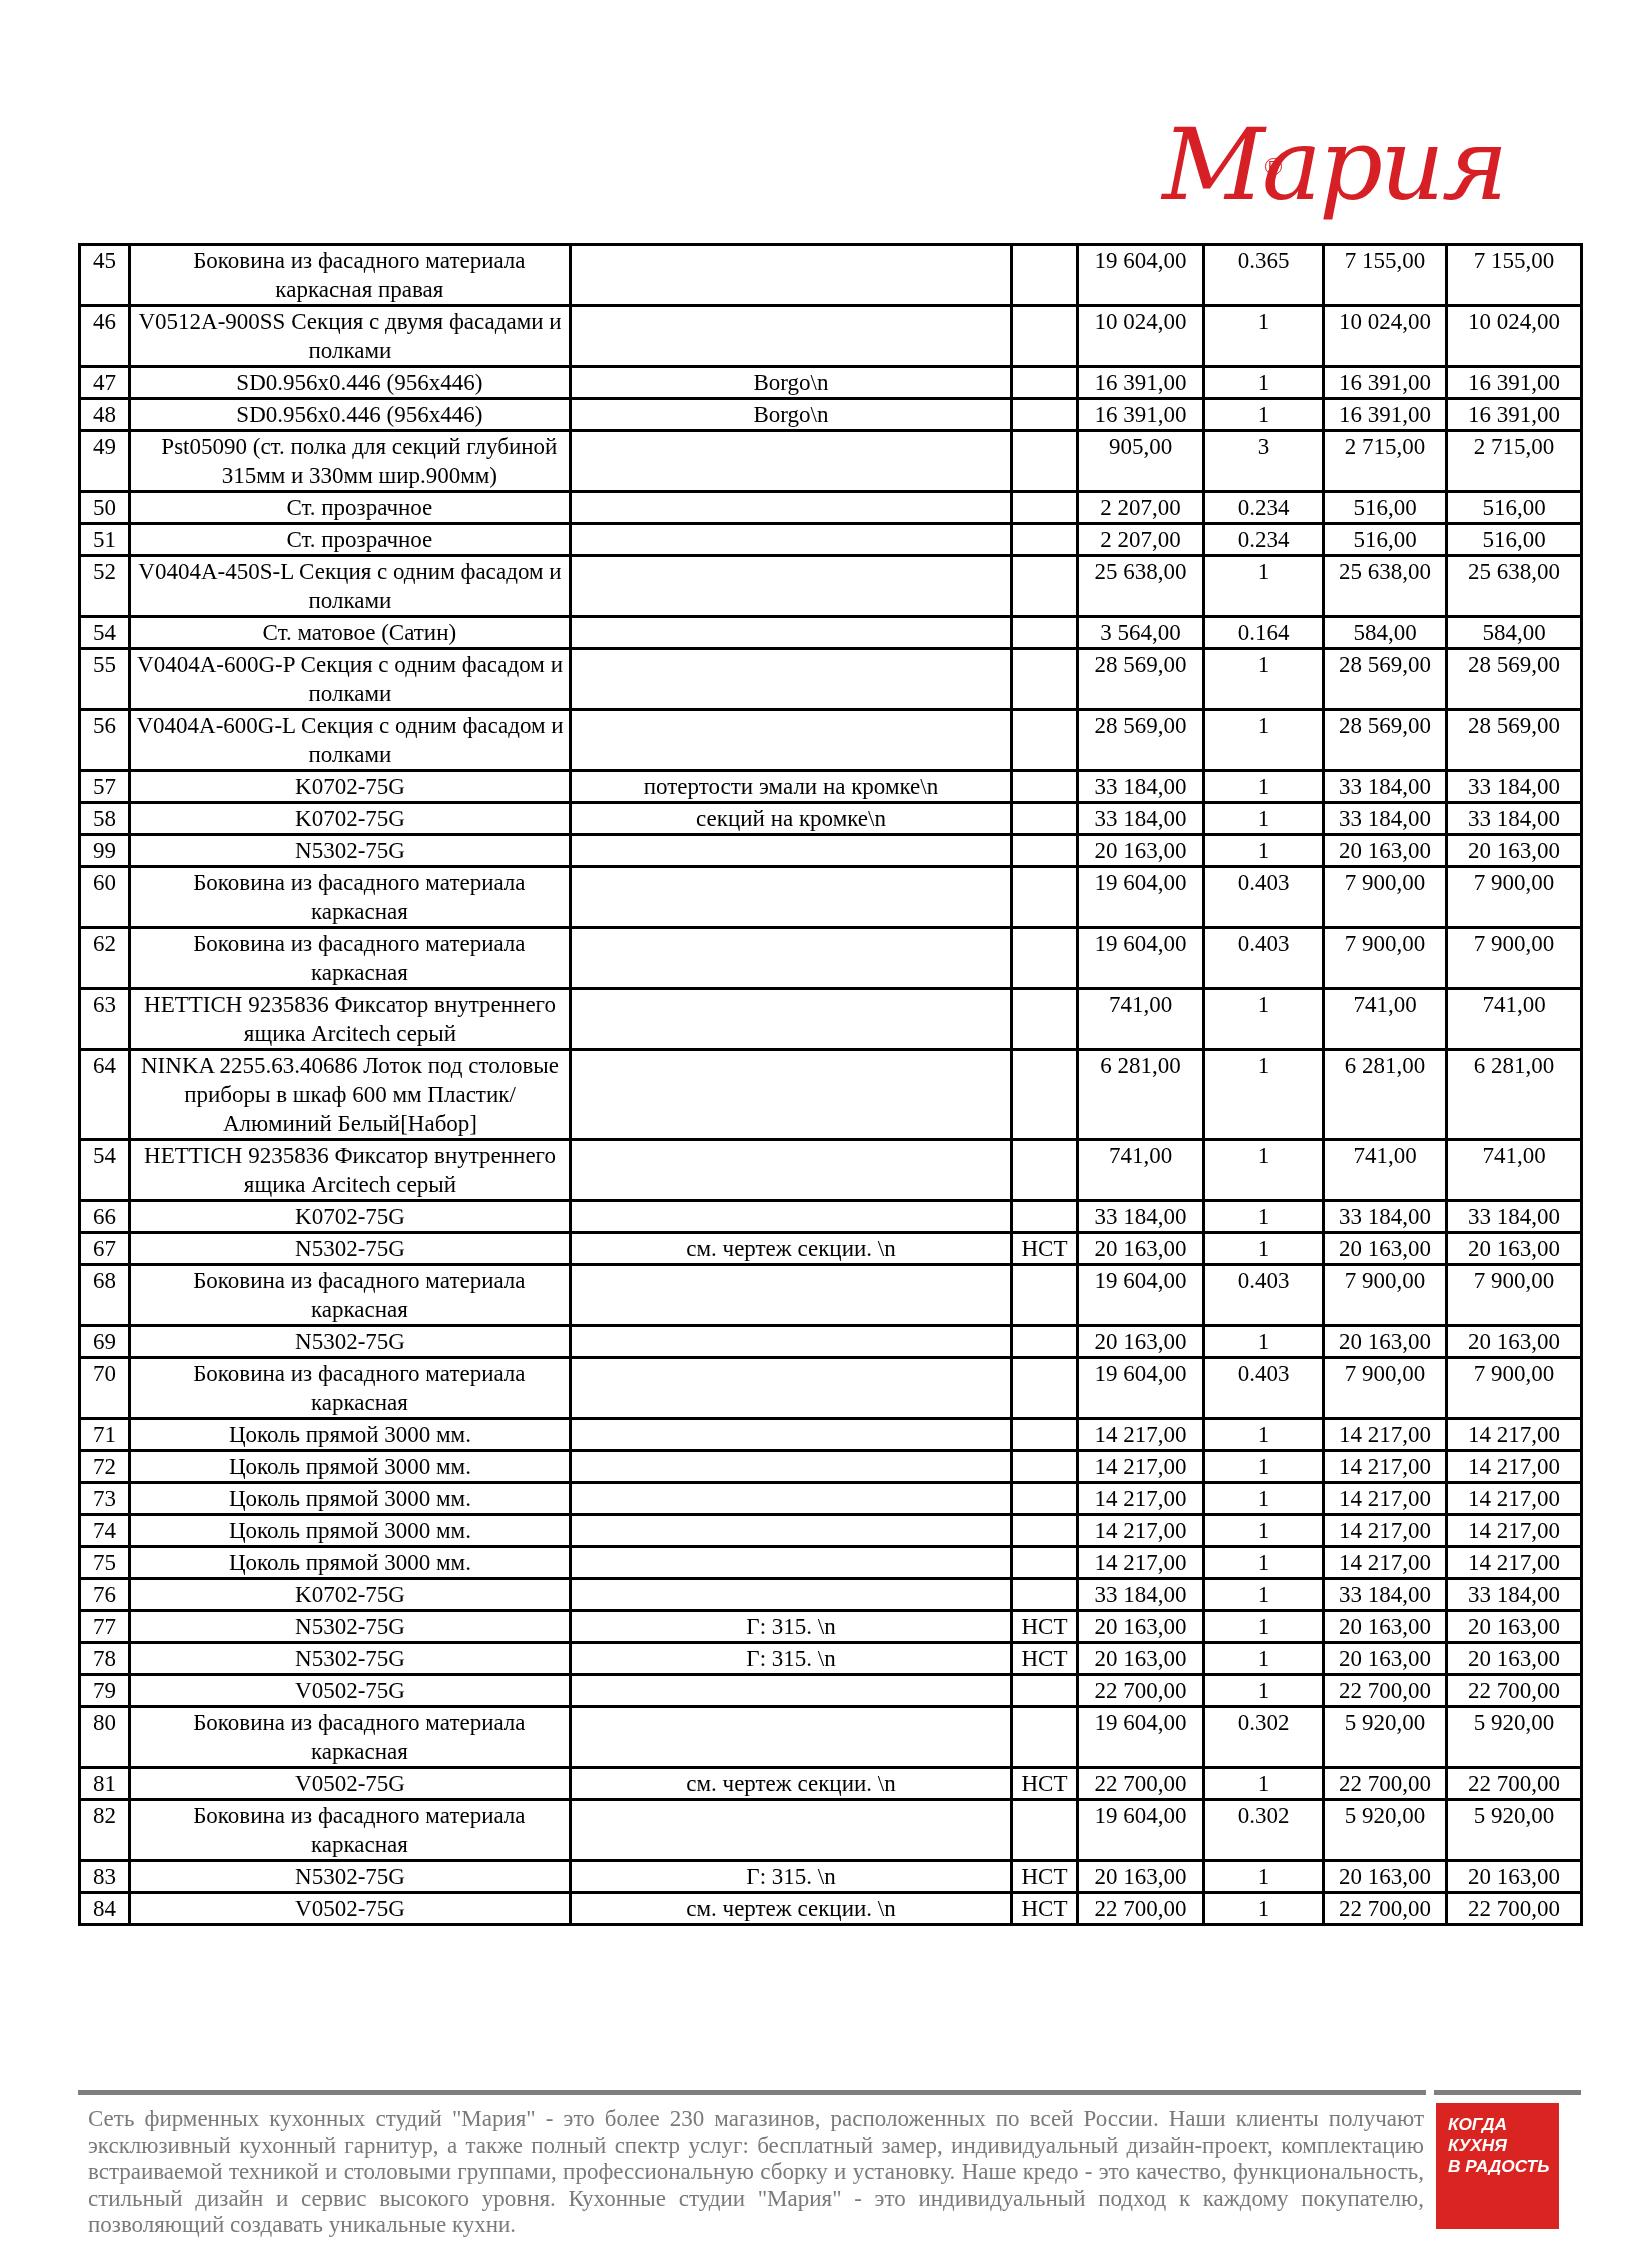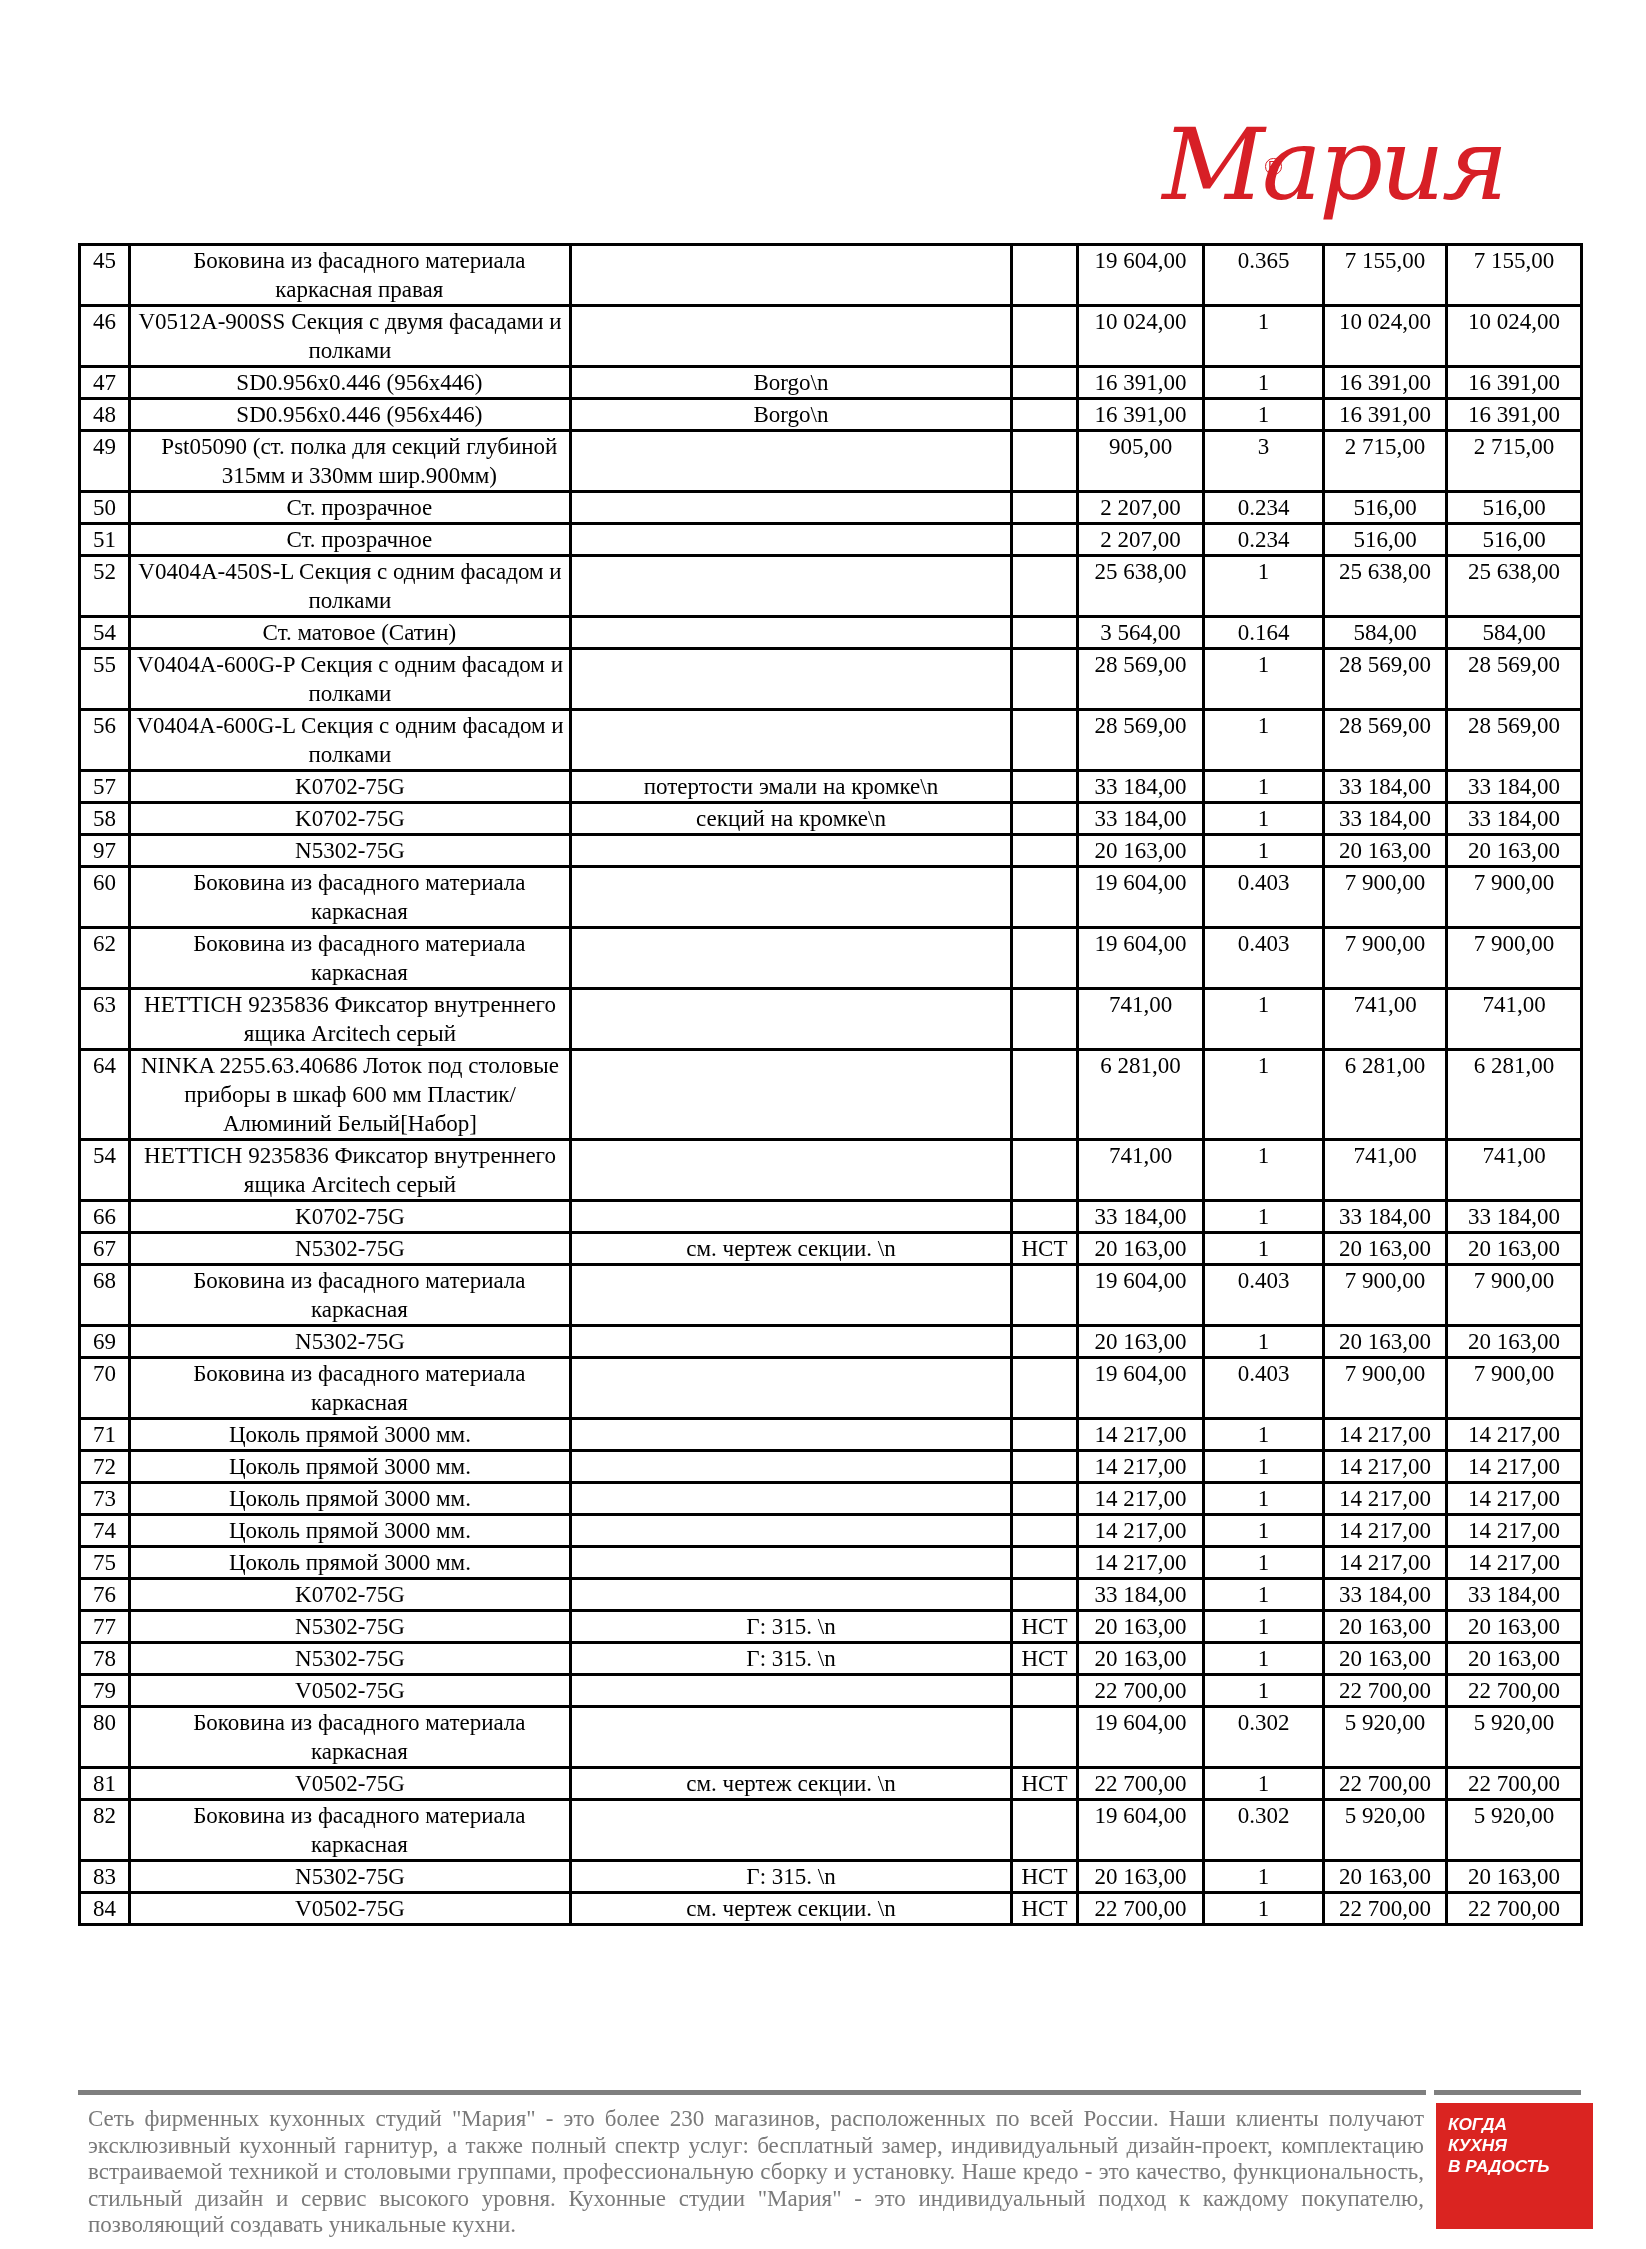--- a/index.html
+++ b/index.html
@@ -21,21 +21,21 @@
   td.name.indent { padding-left: 24px; }
   td.note { text-align: center; }
   td.flag { text-align: center; padding: 0 2.7px; }
   td.price, td.sum, td.total { text-align: center; }
   td.qty { text-align: center; }
   .footer-bar { position: absolute; top: 2090px; left: 78px; height: 5.3px; background: #7f7f7f; }
   .footer-bar.left { width: 1348px; }
   .footer-bar.right { left: 1434px; width: 147px; }
   .footer-text { position: absolute; left: 88px; top: 2106px; width: 1336px;
                  font-size: 23px; line-height: 26.6px; color: #7a7a7a; text-align: justify; }
-  .slogan { position: absolute; left: 1436px; top: 2103px; width: 157px; height: 126px;
+  .slogan { position: absolute; left: 1436px; top: 2103px; width: 123px; height: 126px;
             background: #da2421; color: #ffffff; font-family: "Liberation Sans", sans-serif;
             font-weight: bold; font-style: italic; font-size: 17.3px; line-height: 21px;
             padding: 10.6px 0 0 12px; box-sizing: border-box; }
   .slogan span { display: block; }
 </style>
 </head>
 <body>
 
 <div class="logo">
   <div class="logo-text">Мария</div>
@@ -178,21 +178,21 @@
         <td class="num">58</td>
         <td class="name">K0702-75G</td>
         <td class="note">секций на кромке\n</td>
         <td class="flag"></td>
         <td class="price">33 184,00</td>
         <td class="qty">1</td>
         <td class="sum">33 184,00</td>
         <td class="total">33 184,00</td>
       </tr>
       <tr>
-        <td class="num">97</td>
+        <td class="num">99</td>
         <td class="name">N5302-75G</td>
         <td class="note"></td>
         <td class="flag"></td>
         <td class="price">20 163,00</td>
         <td class="qty">1</td>
         <td class="sum">20 163,00</td>
         <td class="total">20 163,00</td>
       </tr>
       <tr>
         <td class="num">60</td>

